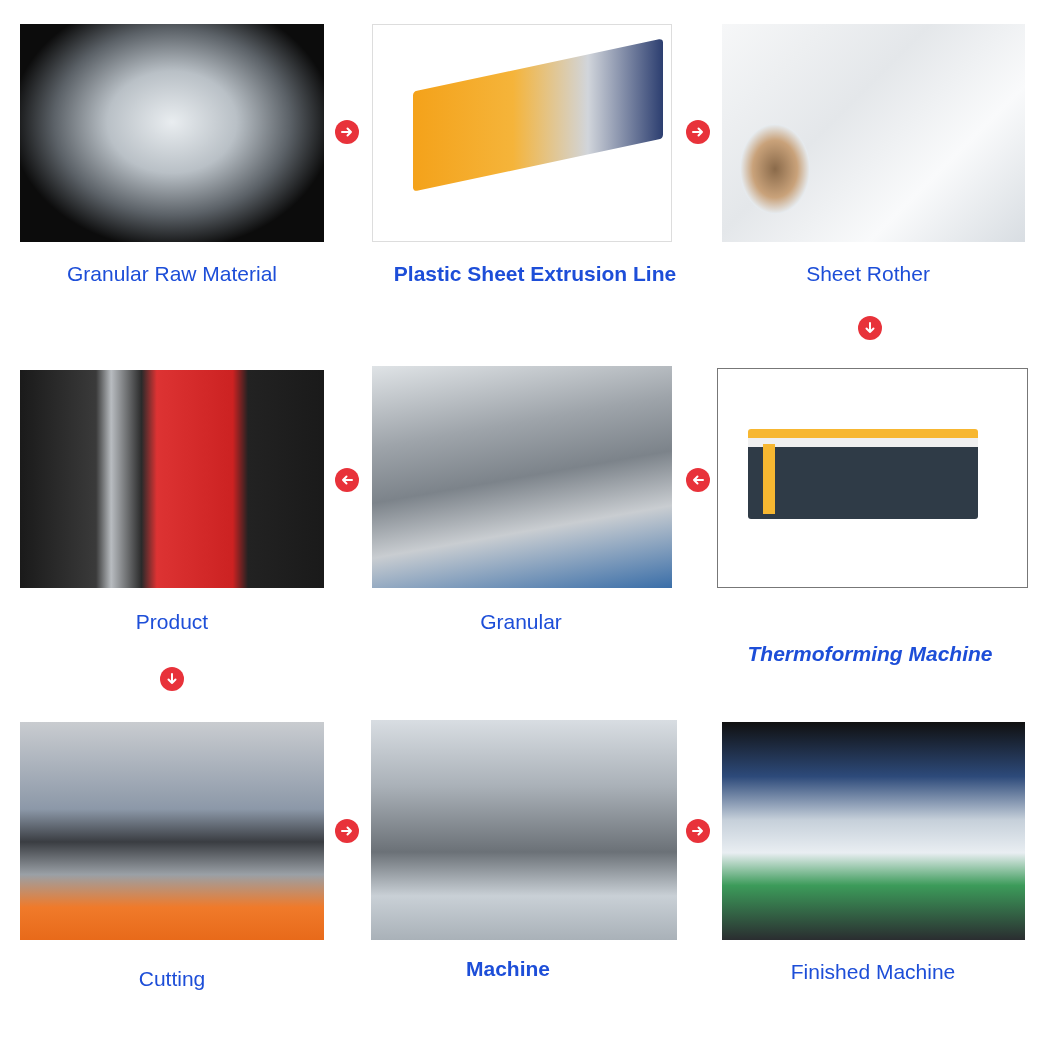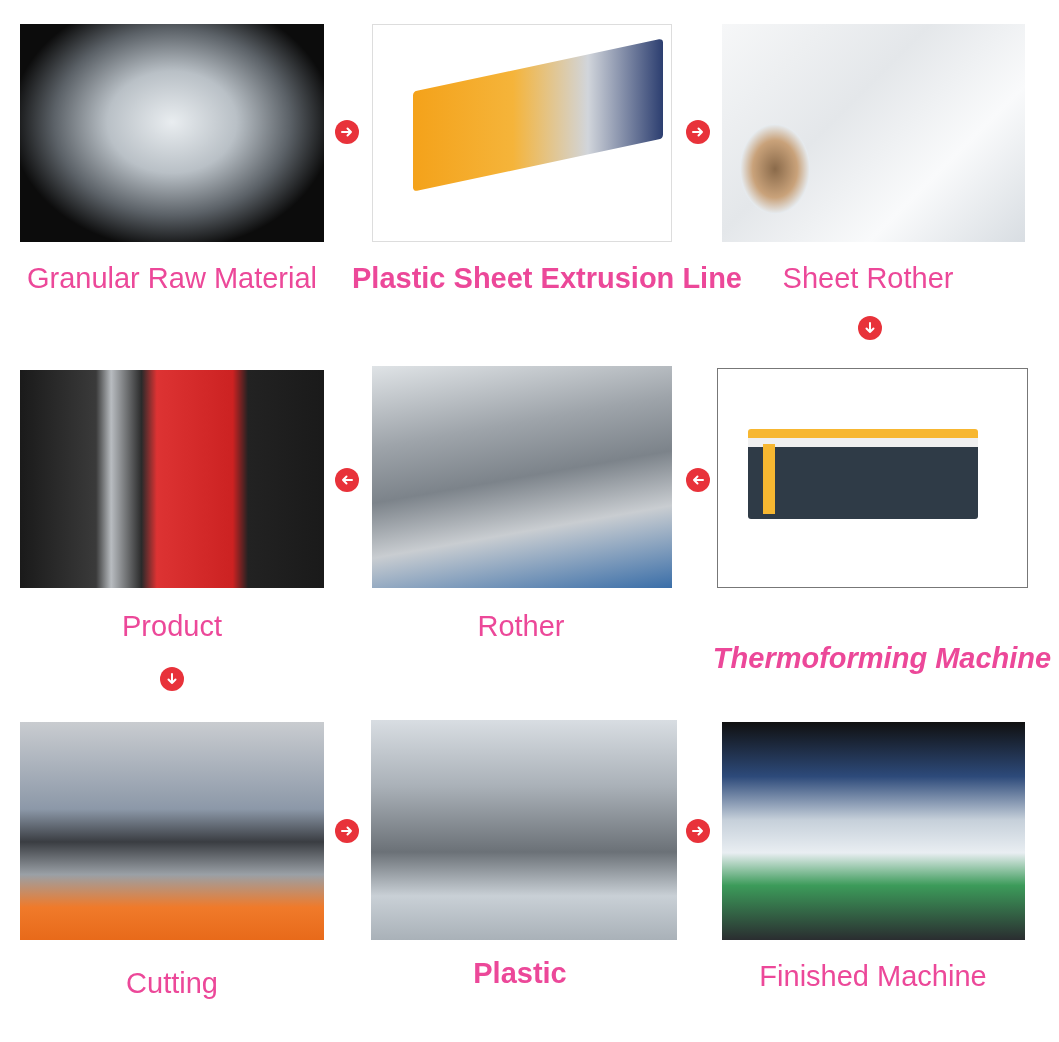--- a/index.html
+++ b/index.html
@@ -1,19 +1,19 @@
 <!DOCTYPE html>
 <html><head>
 <meta charset="utf-8">
 <style>
   html,body{margin:0;padding:0;background:#ffffff;}
   body{width:1059px;height:1042px;position:relative;overflow:hidden;font-family:"Liberation Sans",sans-serif;}
   .tile{position:absolute;overflow:hidden;box-sizing:border-box;}
-  .label{position:absolute;text-align:right;color:#ec4899;font-size:29px;white-space:nowrap;transform:translateX(-50%);}
-  .label.bold{font-weight:bold;margin-left:12px;}
+  .label{position:absolute;text-align:right;color:#1d4ed8;font-size:21px;white-space:nowrap;transform:translateX(-50%);}
+  .label.bold{font-weight:bold;}
   .arrow{position:absolute;width:24px;height:24px;border-radius:50%;background:#e8323a;display:flex;align-items:center;justify-content:center;}
   .arrow svg{width:16px;height:16px;}
 
   
   .granules{background:radial-gradient(ellipse at 50% 45%, #e9edf0 0%, #b9c0c6 30%, #5b6167 55%, #0c0c0c 75%);}
   .extrusion{background:#fff;border:1px solid #ddd;}
   .extrusion .body{position:absolute;left:40px;top:40px;width:250px;height:100px;background:linear-gradient(90deg,#f4a21a,#f5b43a 40%,#d1d5db 70%,#2c3e70);transform:skewY(-12deg);border-radius:4px;}
   .roll{background:linear-gradient(135deg,#f6f7f8,#e4e7ea 40%,#f9fafb 70%,#d8dde2);}
   .roll .core{position:absolute;left:18px;top:100px;width:70px;height:90px;border-radius:50%;background:radial-gradient(ellipse,#8a6a4a 0%,#c9a27a 45%,#e6ebef 70%);}
   .forming{background:linear-gradient(90deg,#1a1a1a 0%,#3a3a3a 25%,#b8bcc0 30%,#2a2a2a 40%,#d33 45%,#c22 70%,#222 75%,#1a1a1a 100%);}
@@ -62,21 +62,21 @@
 <div class="tile forming" style="left:20px;top:370px;width:304px;height:218px;"></div>
 <div class="label" style="left:172px;top:610px;">Product</div>
 
 <div class="arrow" style="left:335px;top:468px;">
   <svg viewBox="0 0 16 16">
       <path d="M13 8H4M7.5 4.5L4 8l3.5 3.5" stroke="#fff" stroke-width="2" fill="none" stroke-linecap="round" stroke-linejoin="round"></path>
     </svg>
 </div>
 
 <div class="tile heating" style="left:372px;top:366px;width:300px;height:222px;"></div>
-<div class="label" style="left:521px;top:610px;">Rother</div>
+<div class="label" style="left:521px;top:610px;">Granular</div>
 
 <div class="arrow" style="left:686px;top:468px;">
   <svg viewBox="0 0 16 16">
       <path d="M13 8H4M7.5 4.5L4 8l3.5 3.5" stroke="#fff" stroke-width="2" fill="none" stroke-linecap="round" stroke-linejoin="round"></path>
     </svg>
 </div>
 
 <div class="tile thermo" style="left:717px;top:368px;width:311px;height:220px;">
   <div class="machine"></div>
   <div class="door"></div>
@@ -92,21 +92,21 @@
 <div class="tile cutting" style="left:20px;top:722px;width:304px;height:218px;"></div>
 <div class="label" style="left:172px;top:960px;margin-top:7px;">Cutting</div>
 
 <div class="arrow" style="left:335px;top:819px;">
   <svg viewBox="0 0 16 16">
       <path d="M3 8h9M8.5 4.5L12 8l-3.5 3.5" stroke="#fff" stroke-width="2" fill="none" stroke-linecap="round" stroke-linejoin="round"></path>
     </svg>
 </div>
 
 <div class="tile stacking" style="left:371px;top:720px;width:306px;height:220px;"></div>
-<div class="label bold" style="left:508px;top:957px;">Plastic</div>
+<div class="label bold" style="left:508px;top:957px;">Machine</div>
 
 <div class="arrow" style="left:686px;top:819px;">
   <svg viewBox="0 0 16 16">
       <path d="M3 8h9M8.5 4.5L12 8l-3.5 3.5" stroke="#fff" stroke-width="2" fill="none" stroke-linecap="round" stroke-linejoin="round"></path>
     </svg>
 </div>
 
 <div class="tile finished" style="left:722px;top:722px;width:303px;height:218px;"></div>
 <div class="label" style="left:873px;top:960px;">Finished Machine</div>
 

